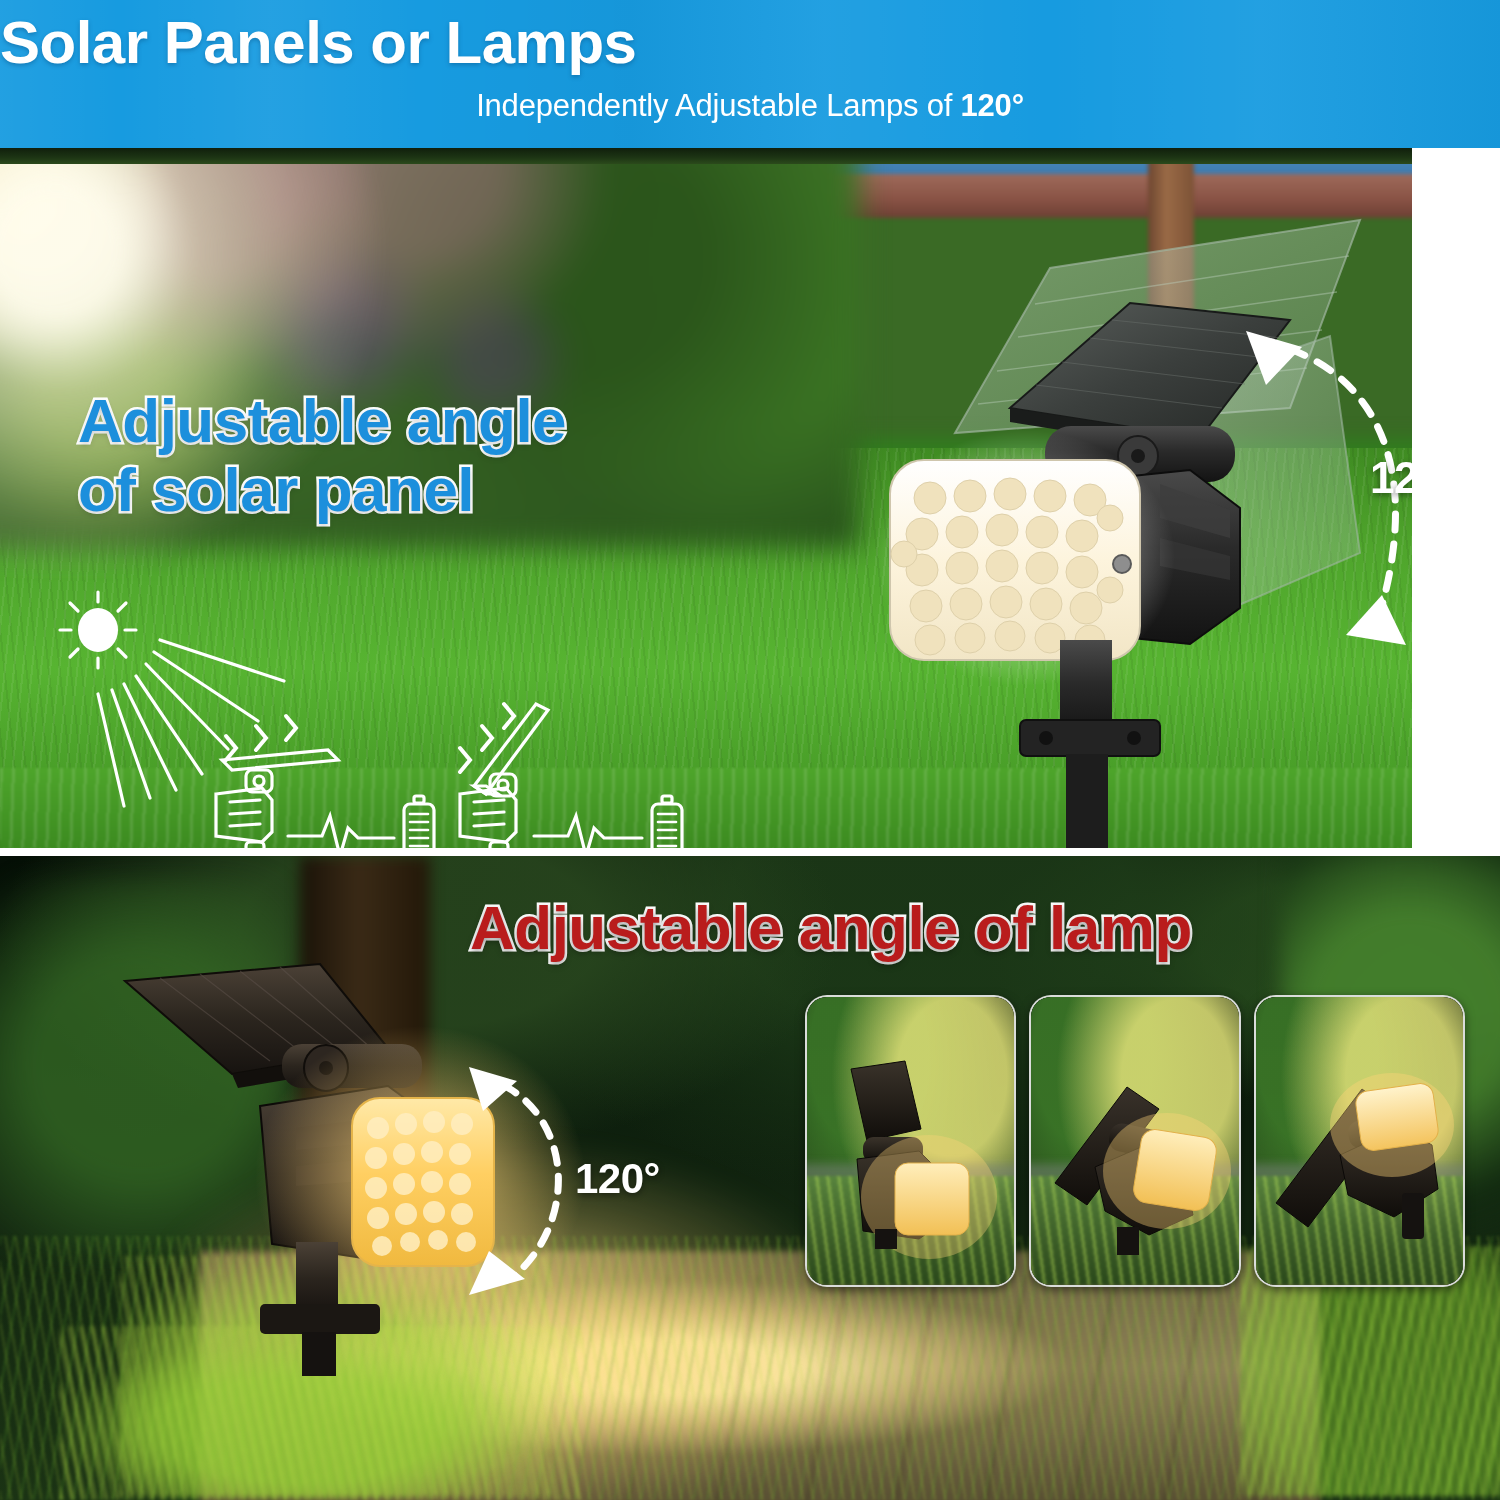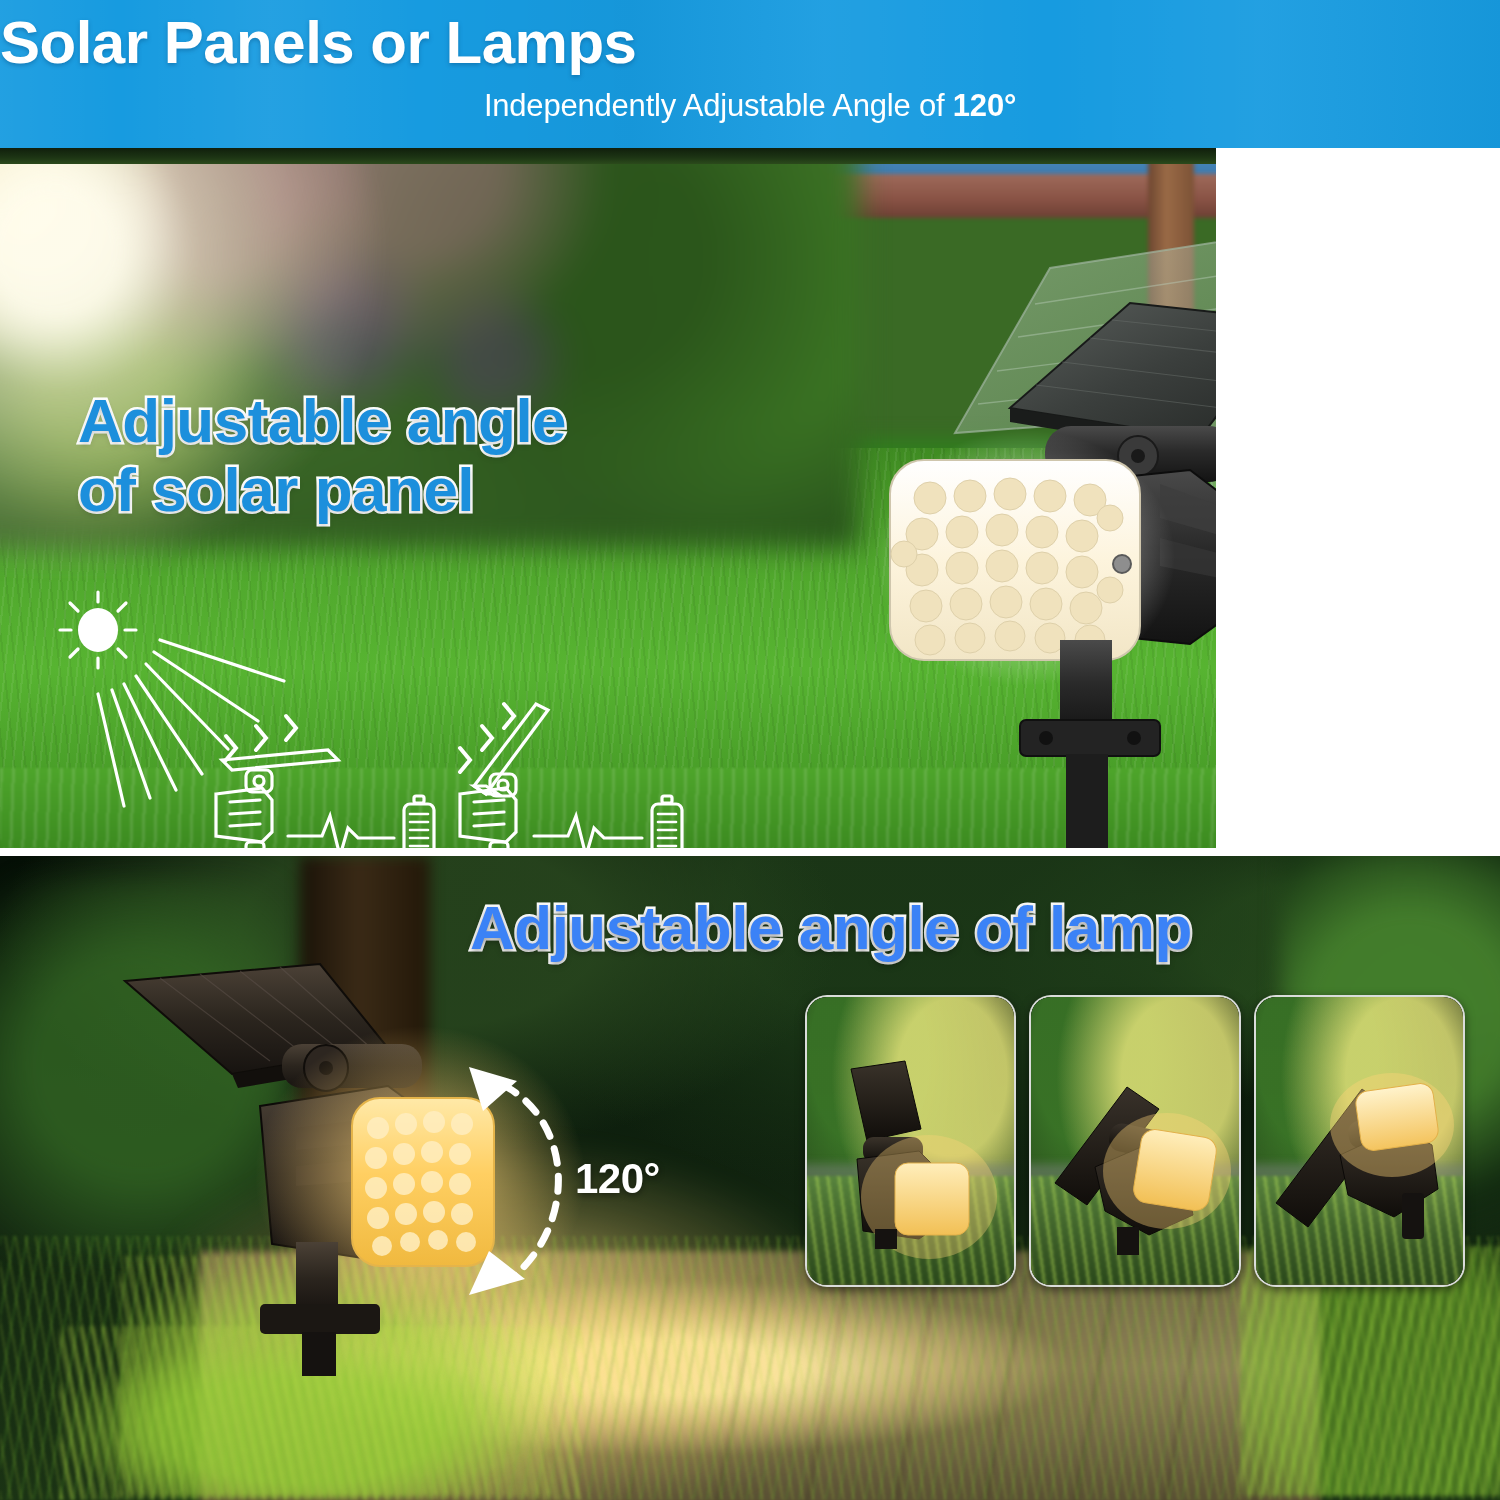--- a/index.html
+++ b/index.html
@@ -40,21 +40,21 @@
     text-align:center;
     color:#ffffff;
     font-size:31px;
     letter-spacing:-.2px;
     white-space:nowrap;
   }
   .banner-sub b{font-weight:bold;}
 
   
   .panel-top{
-    position:absolute;left:0;top:148px;width:1216px;height:700px;
+    position:absolute;left:0;top:148px;width:1412px;height:700px;
     overflow:hidden;
     background:#3a6a25;
   }
   
   .top-darkstrip{
     position:absolute;left:0;top:0;width:100%;height:16px;
     background:linear-gradient(180deg,#101f0c 0%, #1d3514 60%, #2b4a1b 100%);
   }
   
   .fence{
@@ -211,21 +211,21 @@
     position:absolute;left:1240px;top:390px;width:300px;height:250px;
     background:
       repeating-linear-gradient(102deg, rgba(190,235,75,.4) 0 3px, rgba(0,0,0,0) 3px 12px),
       radial-gradient(ellipse at 50% 55%, rgba(120,185,45,.5) 0 130px, rgba(0,0,0,0) 220px);
     filter:blur(2px);
   }
 
   .overlay-head2{
     position:absolute;left:470px;top:892px;
     font-size:62px;font-weight:bold;
-    color:#3b82f6;
+    color:#b91c1c;
     -webkit-text-stroke:5px #ffffff;
     paint-order:stroke fill;
     letter-spacing:-.5px;
     text-shadow:0 3px 7px rgba(0,0,0,.4);
     white-space:nowrap;
     z-index:8;
   }
 
   .ann-bot{position:absolute;left:455px;top:1055px;width:260px;height:250px;z-index:8;}
   .ann-bot .deg-label{left:120px;top:100px;font-size:42px;}
@@ -266,21 +266,21 @@
 
   svg{display:block;overflow:visible;}
 </style>
 </head>
 <body>
 
 <div id="page">
 
   <div class="banner">
     <div class="banner-title">Solar Panels or Lamps</div>
-    <div class="banner-sub"><span>Independently Adjustable Angle of </span><b>120°</b></div>
+    <div class="banner-sub"><span>Independently Adjustable Lamps of </span><b>120°</b></div>
   </div>
 
   <div class="panel-top">
     <div class="grass-blur"></div>
     <div class="grass"></div>
     <div class="grass-front"></div>
     <div class="fence"></div>
     <div class="beam"></div>
     <div class="post"></div>
     <div class="shrub"></div>

